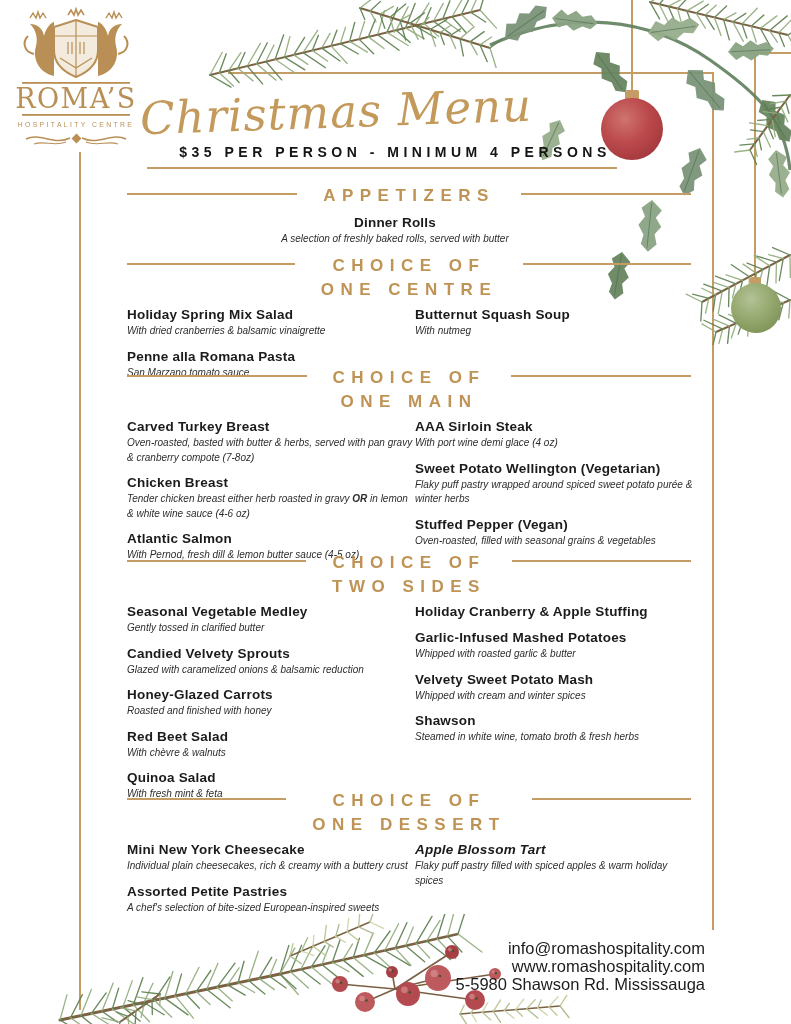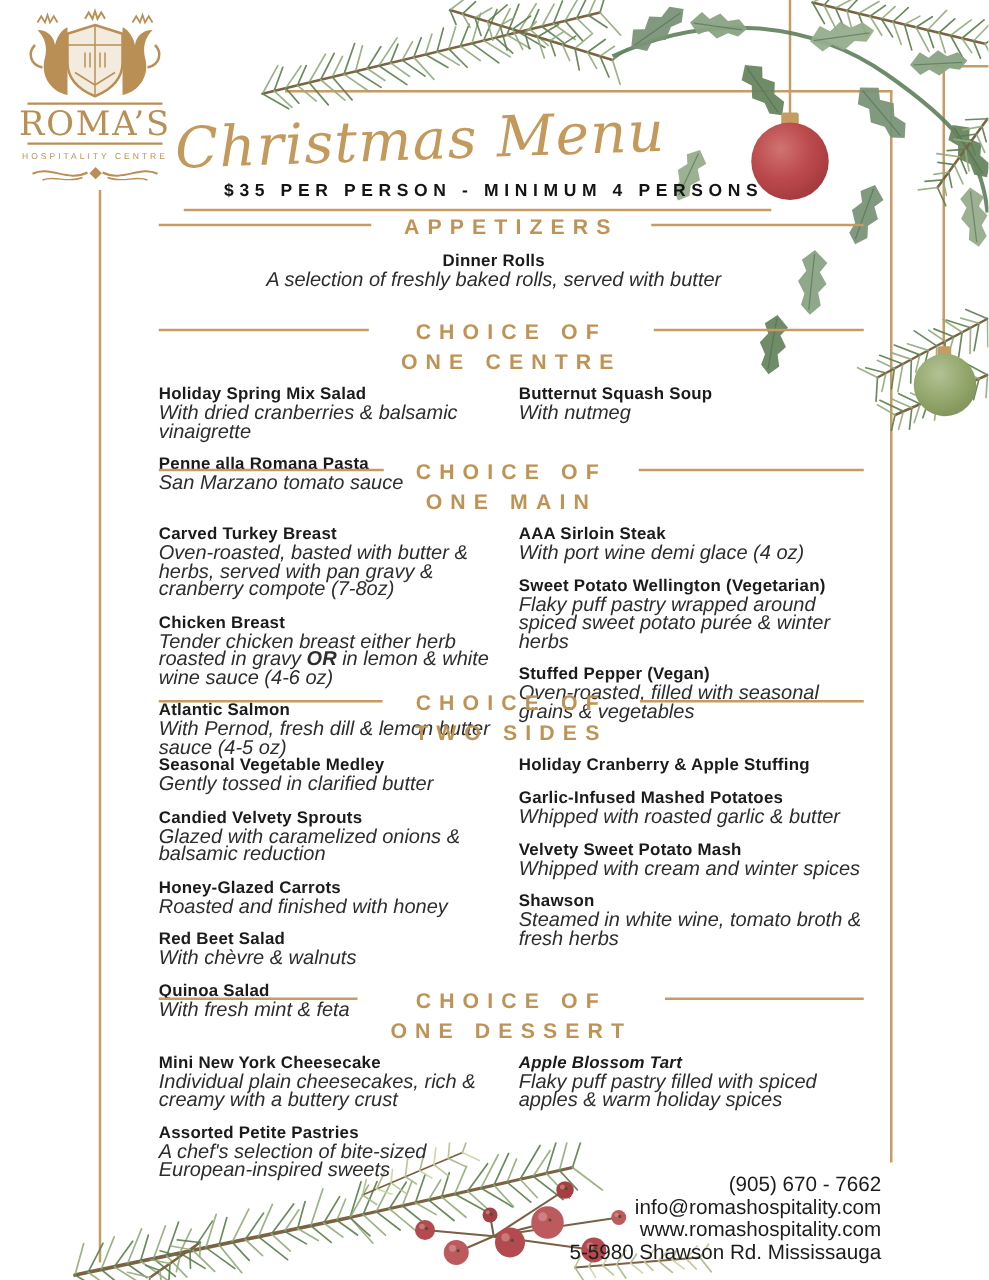--- a/index.html
+++ b/index.html
@@ -11,34 +11,34 @@
   
   .logo{position:absolute;left:10px;top:6px;}
   .title{position:absolute;left:140px;top:86px;width:360px;text-align:center;
          font-family:"DejaVu Serif",serif;font-style:italic;font-size:45px;
          color:#c49a5c;transform:rotate(-2deg);letter-spacing:1px;white-space:nowrap;}
   .banner{position:absolute;left:85px;top:144px;width:620px;text-align:center;
           font-weight:bold;font-size:14px;letter-spacing:4.5px;color:#141414;white-space:nowrap;}
   .banner-line{position:absolute;left:147px;top:167px;width:470px;height:2px;background:#c59c63;}
   
   .section{position:absolute;left:85px;width:620px;}
-  .sec0{top:170px}.sec1{top:254px}.sec2{top:366px}.sec3{top:551px}.sec4{top:789px}
+  .sec0{top:184px}.sec1{top:254px}.sec2{top:366px}.sec3{top:551px}.sec4{top:789px}
   .heading{display:flex;align-items:flex-start;}
   .hline{flex:1;height:2px;background:#c59c63;margin-top:9px;}
   .hl-l{margin-left:42px;margin-right:26px;}
   .hl-r{margin-right:14px;margin-left:26px;}
   .htext{font-weight:bold;font-size:17px;line-height:24px;letter-spacing:6.5px;
          color:#bf9355;text-align:center;white-space:nowrap;}
   .centeritems{text-align:center;margin-top:6px;}
   .grid{display:grid;grid-template-columns:288px 278px;margin-left:42px;margin-top:4px;}
   .item{margin-bottom:9px;}
   .iname{font-size:13.5px;font-weight:bold;line-height:17px;color:#1b1b1b;
          letter-spacing:0.2px;margin-bottom:1px;}
   .iname.it{font-style:italic;}
-  .idesc{font-size:16px;font-style:italic;line-height:14.5px;color:#2d2d2d;}
+  .idesc{font-size:10px;font-style:italic;line-height:14.5px;color:#2d2d2d;}
   .idesc b{font-weight:bold;}
   
   .footer{position:absolute;top:939px;right:86px;text-align:right;
           font-size:16.5px;line-height:18px;color:#1c1c1c;}
   
   .ball{position:absolute;border-radius:50%;}
   .ball.red{left:601px;top:98px;width:62px;height:62px;
     background:radial-gradient(circle at 38% 34%,#cf7470 0%,#bc4a4d 42%,#a63a3e 75%,#8e2f34 100%);}
   .ball.green{left:731px;top:283px;width:50px;height:50px;
     background:radial-gradient(circle at 40% 32%,#b3c295 0%,#93a76c 48%,#7d9156 85%,#6f824c 100%);}
@@ -678,19 +678,18 @@
             <div class="item">
               <div class="iname it">Apple Blossom Tart</div>
               <div class="idesc">Flaky puff pastry filled with spiced apples &amp; warm holiday spices</div>
             </div>
           </div>
         </div>
       </div>
     </div>
 
   <div class="footer">
-    <div>(905) 670 - 7662</div>
     <div>info@romashospitality.com</div>
     <div>www.romashospitality.com</div>
     <div>5-5980 Shawson Rd. Mississauga</div>
   </div>
 
 </div>
 
 </body></html>

